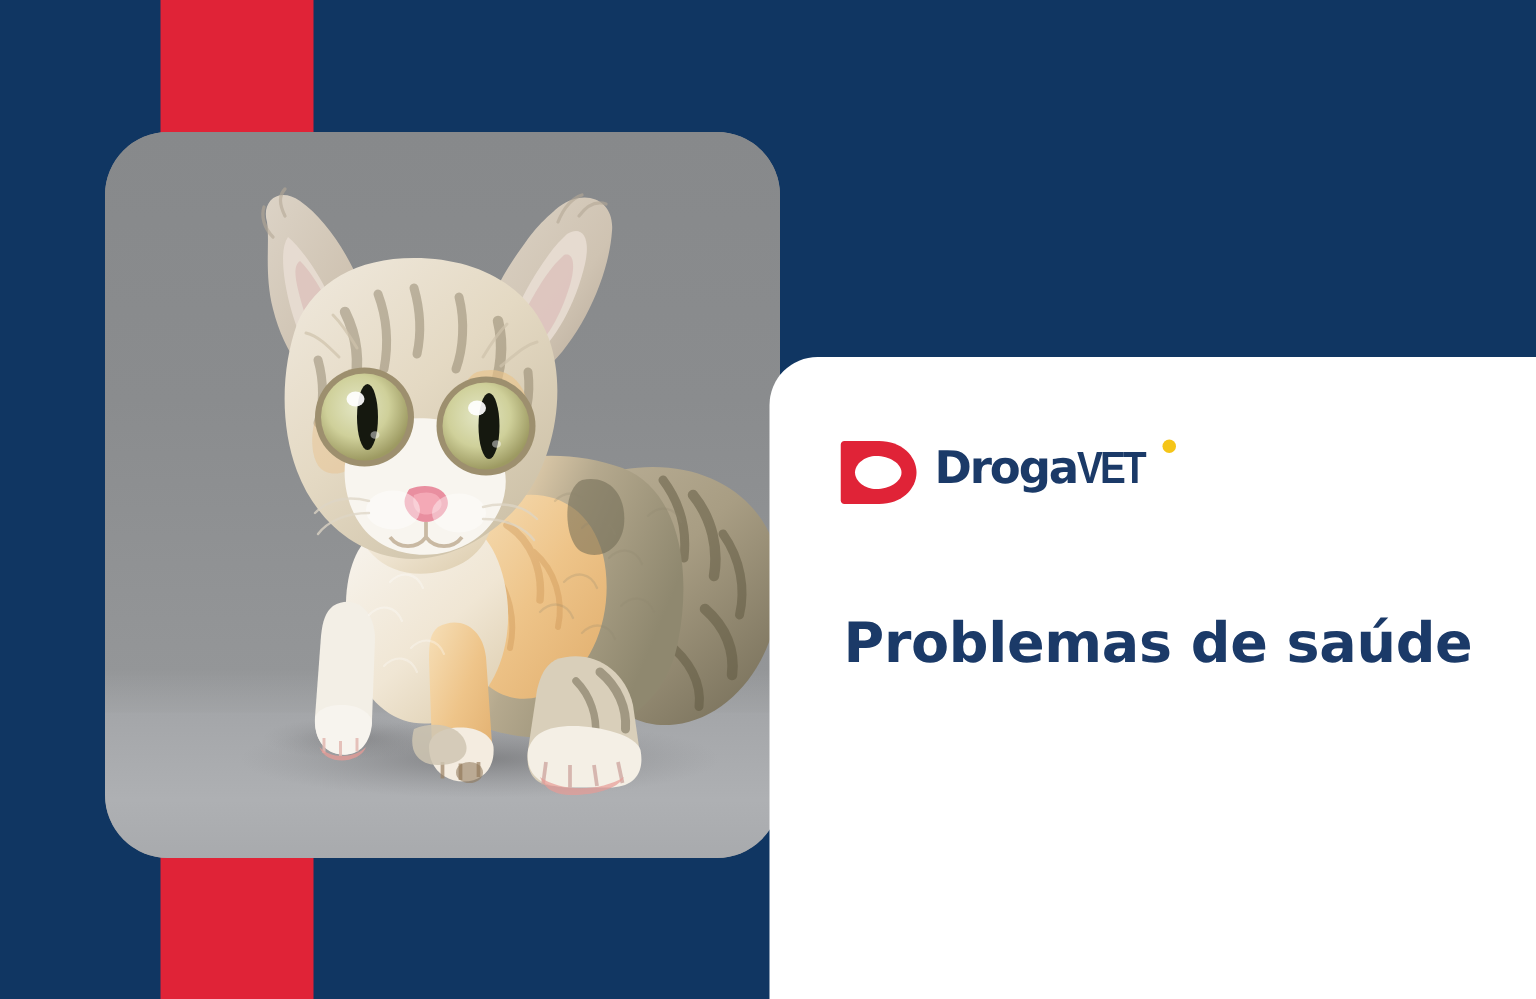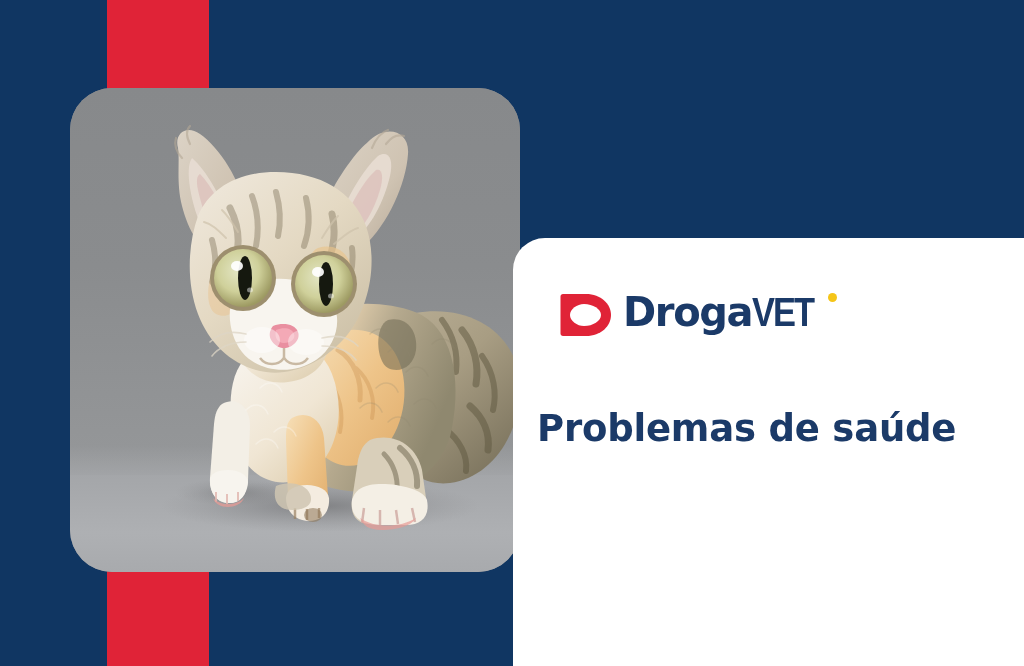--- a/index.html
+++ b/index.html
@@ -76,21 +76,21 @@
     width: 52px; height: 49px;
     flex: 0 0 auto;
     margin-top: 2px;
   }
   .logo-mark svg { display:block; width:52px; height:49px; }
   .logo-type {
     position: relative;
     margin-left: 11px;
     font-family: "DejaVu Sans", sans-serif;
     font-weight: bold;
-    font-size: 40px;
+    font-size: 30px;
     line-height: 49px;
     letter-spacing: -1.4px;
     color: #1B3A68;
     white-space: nowrap;
   }
   .logo-type .vet {
     font-family: "Liberation Sans Narrow","Liberation Sans", sans-serif;
     letter-spacing: -2.2px;
     transform: scaleX(.86);
     display: inline-block;
@@ -108,20 +108,21 @@
   .headline {
     position: absolute;
     left: 24px; top: 165px;
     width: 470px;
     font-family: "DejaVu Sans", sans-serif;
     font-weight: bold;
     font-size: 37px;
     line-height: 51px;
     color: #1B3A68;
     letter-spacing: -0.2px;
+    text-align: center;
   }
   .headline .l2 { display: block; }
 </style>
 </head>
 <body>
 
 <div id="banner">
 
   <div class="red-stripe"></div>
 

